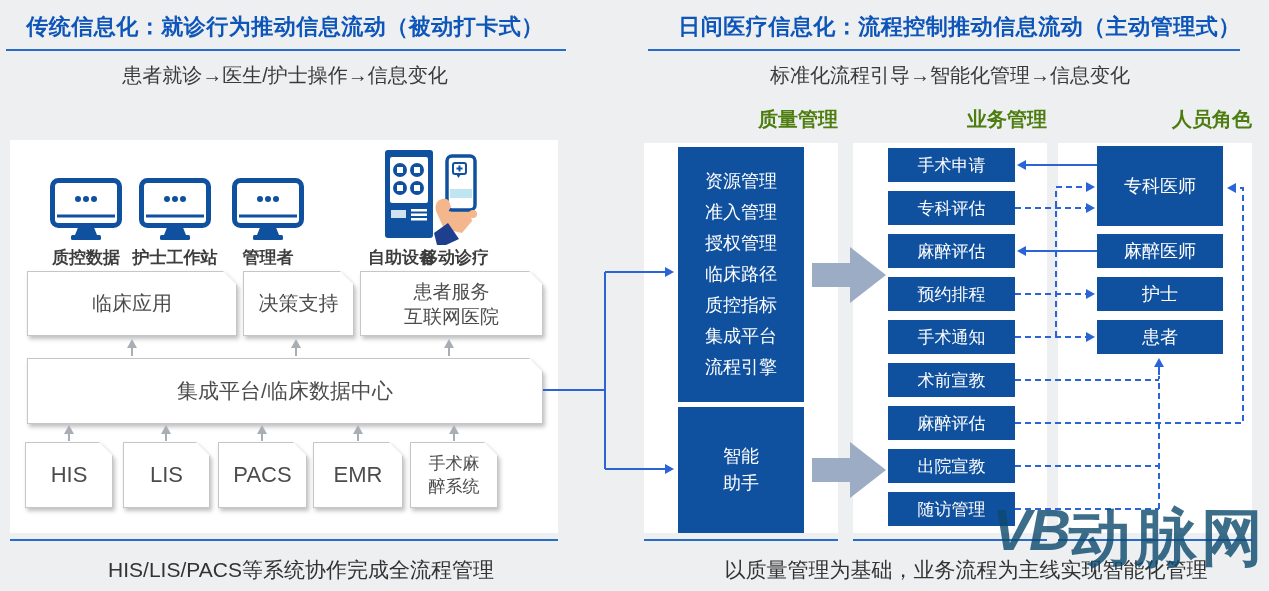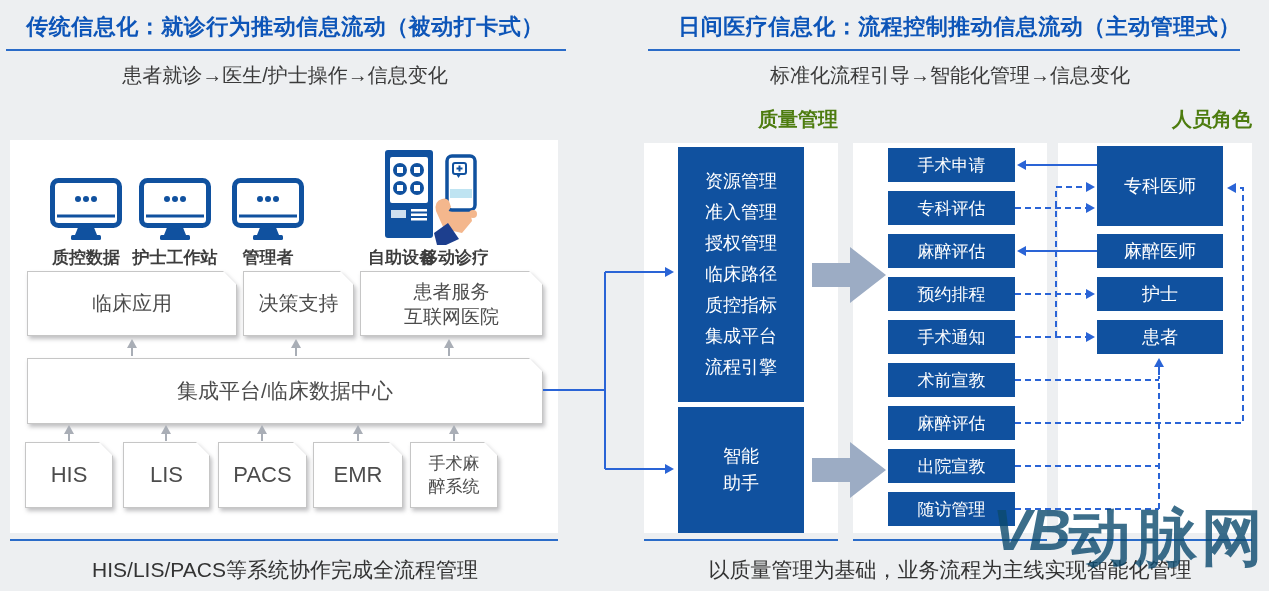--- a/index.html
+++ b/index.html
@@ -1,21 +1,21 @@
 <!DOCTYPE html>
 <html><head>
 <meta charset="utf-8">
 <style>
   html,body{margin:0;padding:0;background:#fff;}
   .canvas{position:relative;width:1269px;height:591px;background:#edeff1;
           font-family:"Liberation Sans","DejaVu Sans",sans-serif;overflow:hidden;}
   .abs{position:absolute;}
   .title{font-size:22px;font-weight:bold;color:#0d55b8;text-align:center;letter-spacing:.5px;font-family:Liberation Serif, serif;}
   .subtitle{font-size:20px;color:#3a3a3a;text-align:center;}
-  .caption{font-size:21px;color:#333;text-align:center;z-index:3;}
+  .caption{font-size:21px;color:#333;text-align:center;z-index:3;padding-left:16px;}
   .rule{position:absolute;height:2px;background:#2a6bc8;}
   .panel{position:absolute;background:#ffffff;}
   .colhead{position:absolute;font-size:20px;font-weight:bold;color:#4d7c0f;text-align:right;}
   .bluebox{position:absolute;background:#10519f;color:#fff;display:flex;flex-direction:column;
            align-items:center;justify-content:center;text-align:center;z-index:2;}
   .fold{position:absolute;filter:drop-shadow(2px 3px 2px rgba(90,90,95,.38));z-index:1;}
   .fold-in{width:100%;height:100%;background:#fff;border:1px solid #c6c6c6;box-sizing:border-box;
            clip-path:polygon(0 0,calc(100% - 14px) 0,100% 14px,100% 100%,0 100%);
            display:flex;flex-direction:column;align-items:center;justify-content:center;
            color:#4c4c4c;text-align:center;}
@@ -154,20 +154,21 @@
   </div>
 
   <div class="rule" style="left:10px;top:539px;width:548px"></div>
   <div class="abs caption" style="left:0;top:556px;width:570px">HIS/LIS/PACS等系统协作完成全流程管理</div>
 
   <div class="abs title" style="left:650px;top:12px;width:619px">日间医疗信息化：流程控制推动信息流动（主动管理式）</div>
   <div class="rule" style="left:648px;top:49px;width:592px"></div>
   <div class="abs subtitle" style="left:650px;top:62px;width:600px">标准化流程引导→智能化管理→信息变化</div>
 
   <div class="colhead" style="left:644px;top:106px;width:194px">质量管理</div>
+  <div class="colhead" style="left:853px;top:106px;width:194px">业务管理</div>
   <div class="colhead" style="left:1058px;top:106px;width:194px">人员角色</div>
 
   <div class="panel" style="left:644px;top:143px;width:194px;height:390px"></div>
   <div class="panel" style="left:853px;top:143px;width:194px;height:390px"></div>
   <div class="panel" style="left:1058px;top:143px;width:194px;height:390px"></div>
 
   <div class="bluebox" style="left:678px;top:147px;width:126px;height:255px">
     <div class="qline">资源管理</div>
     <div class="qline">准入管理</div>
     <div class="qline">授权管理</div>

